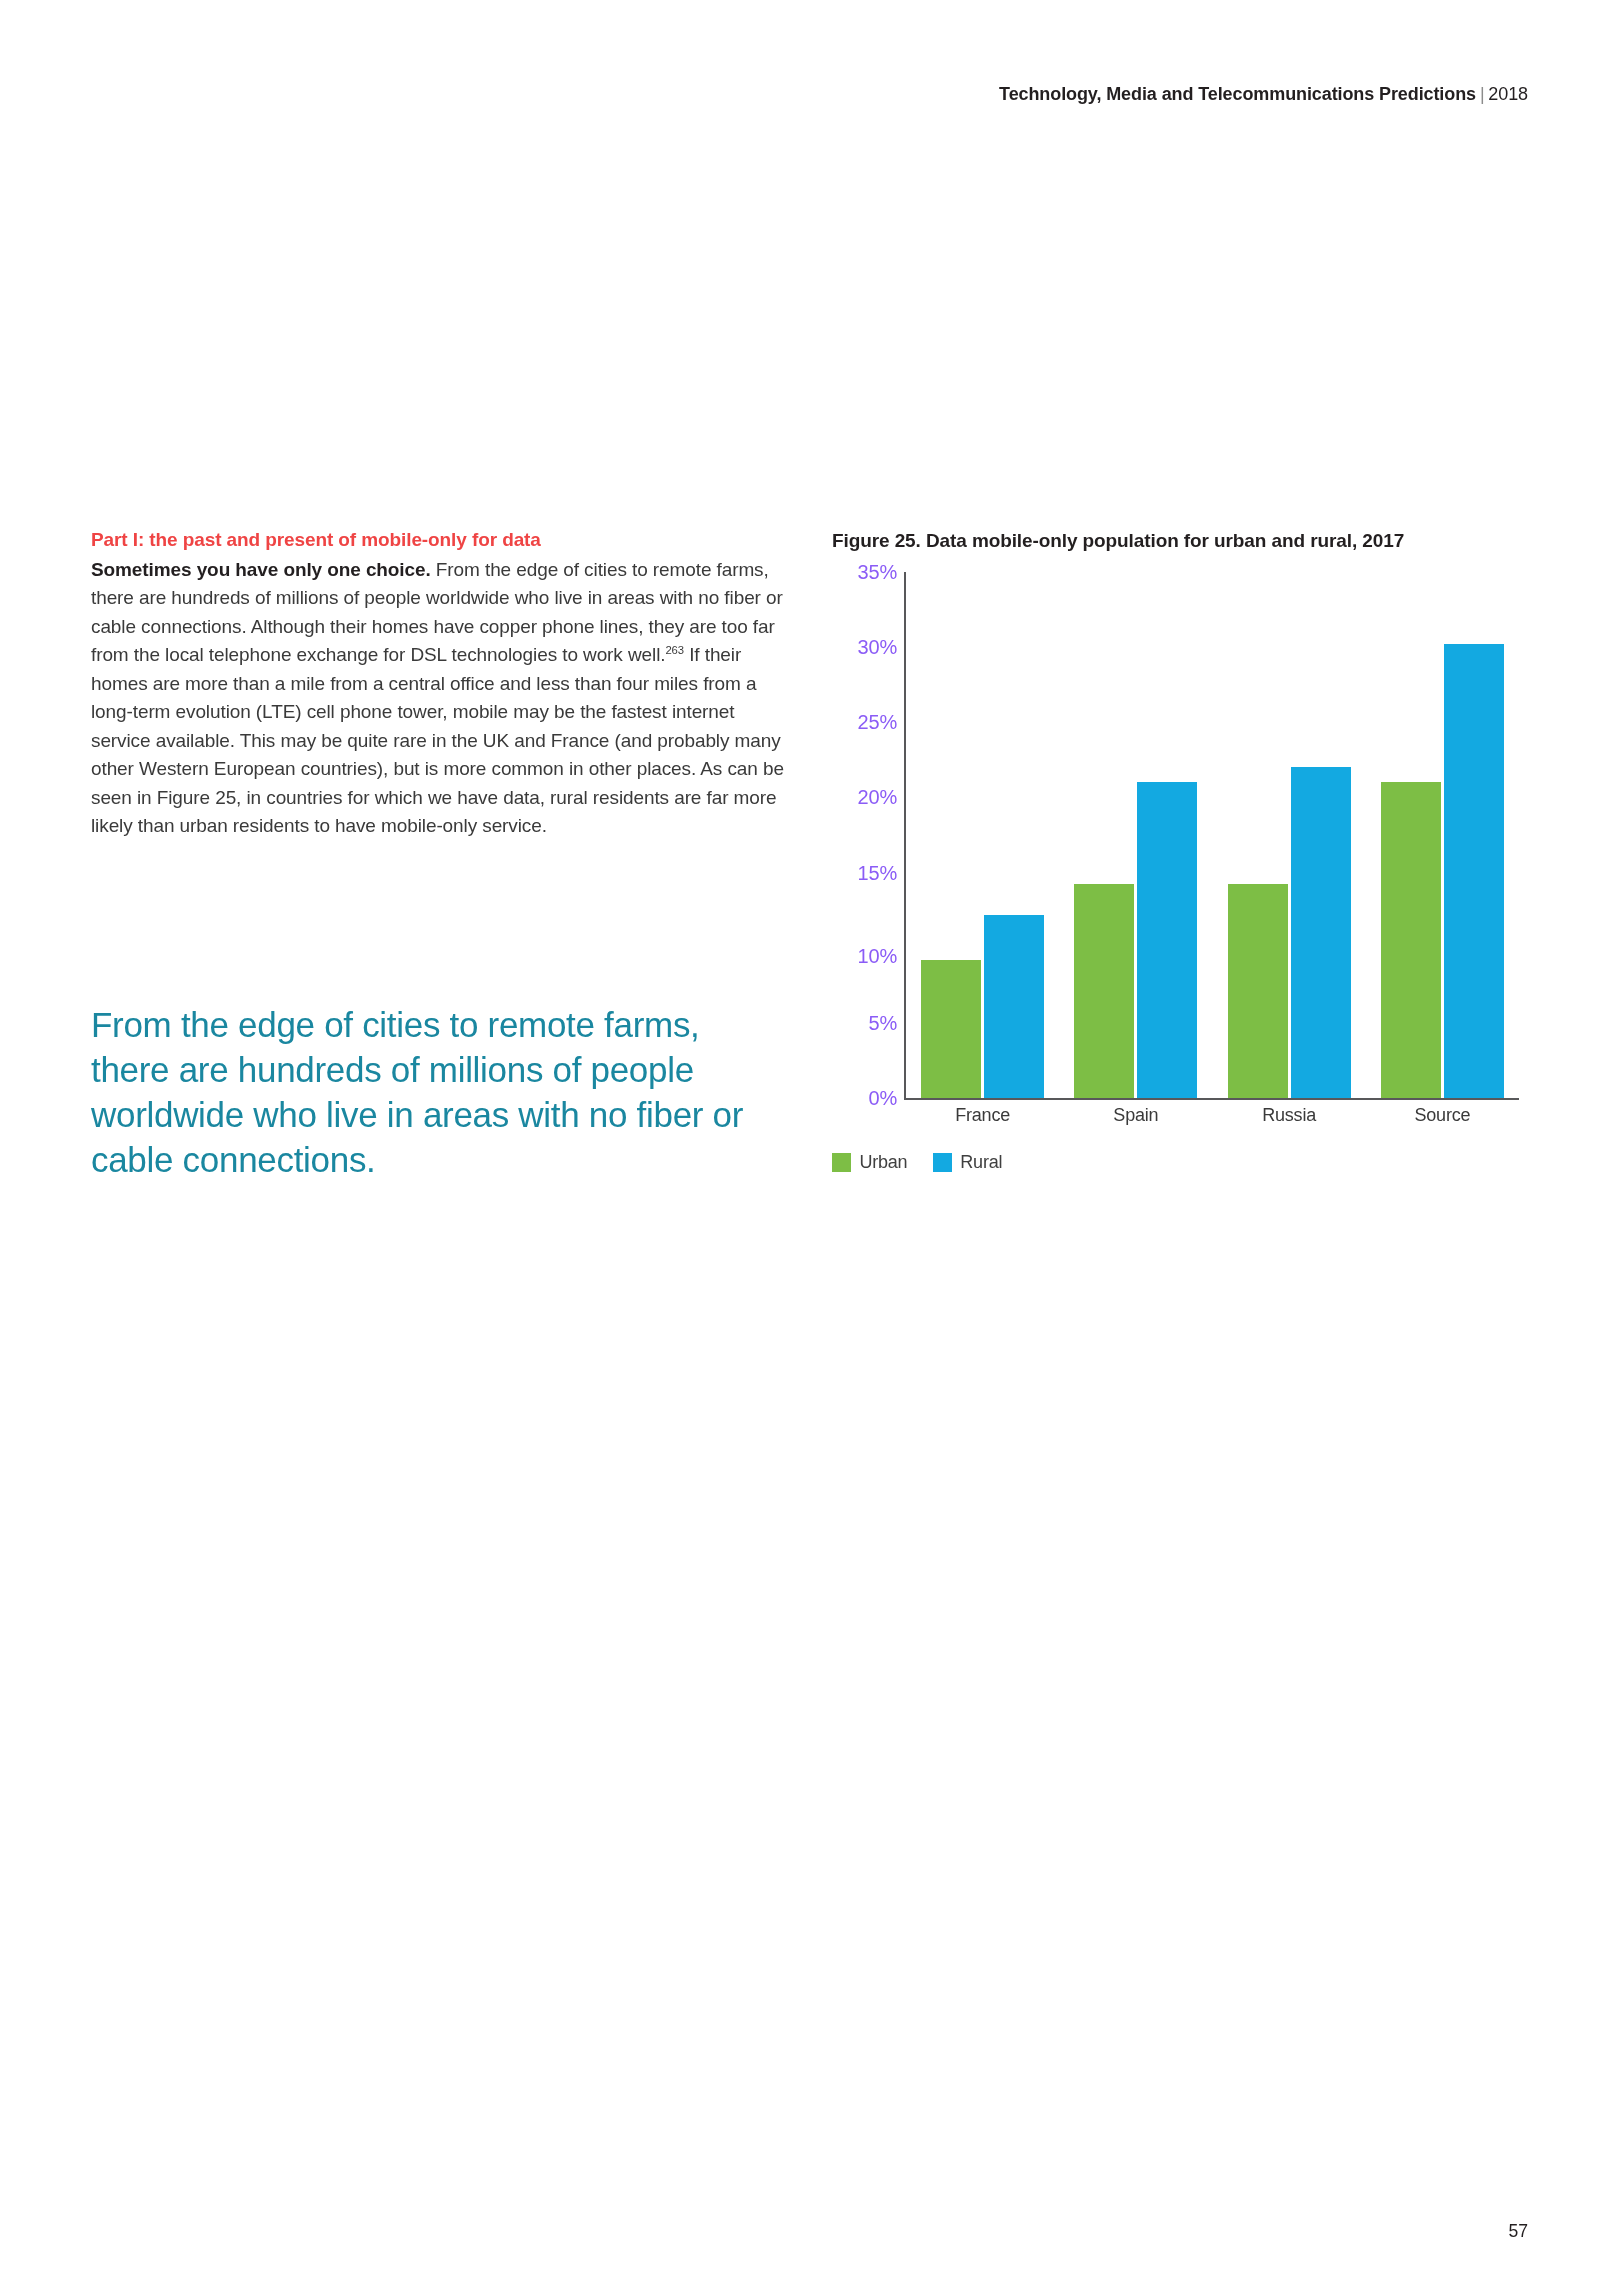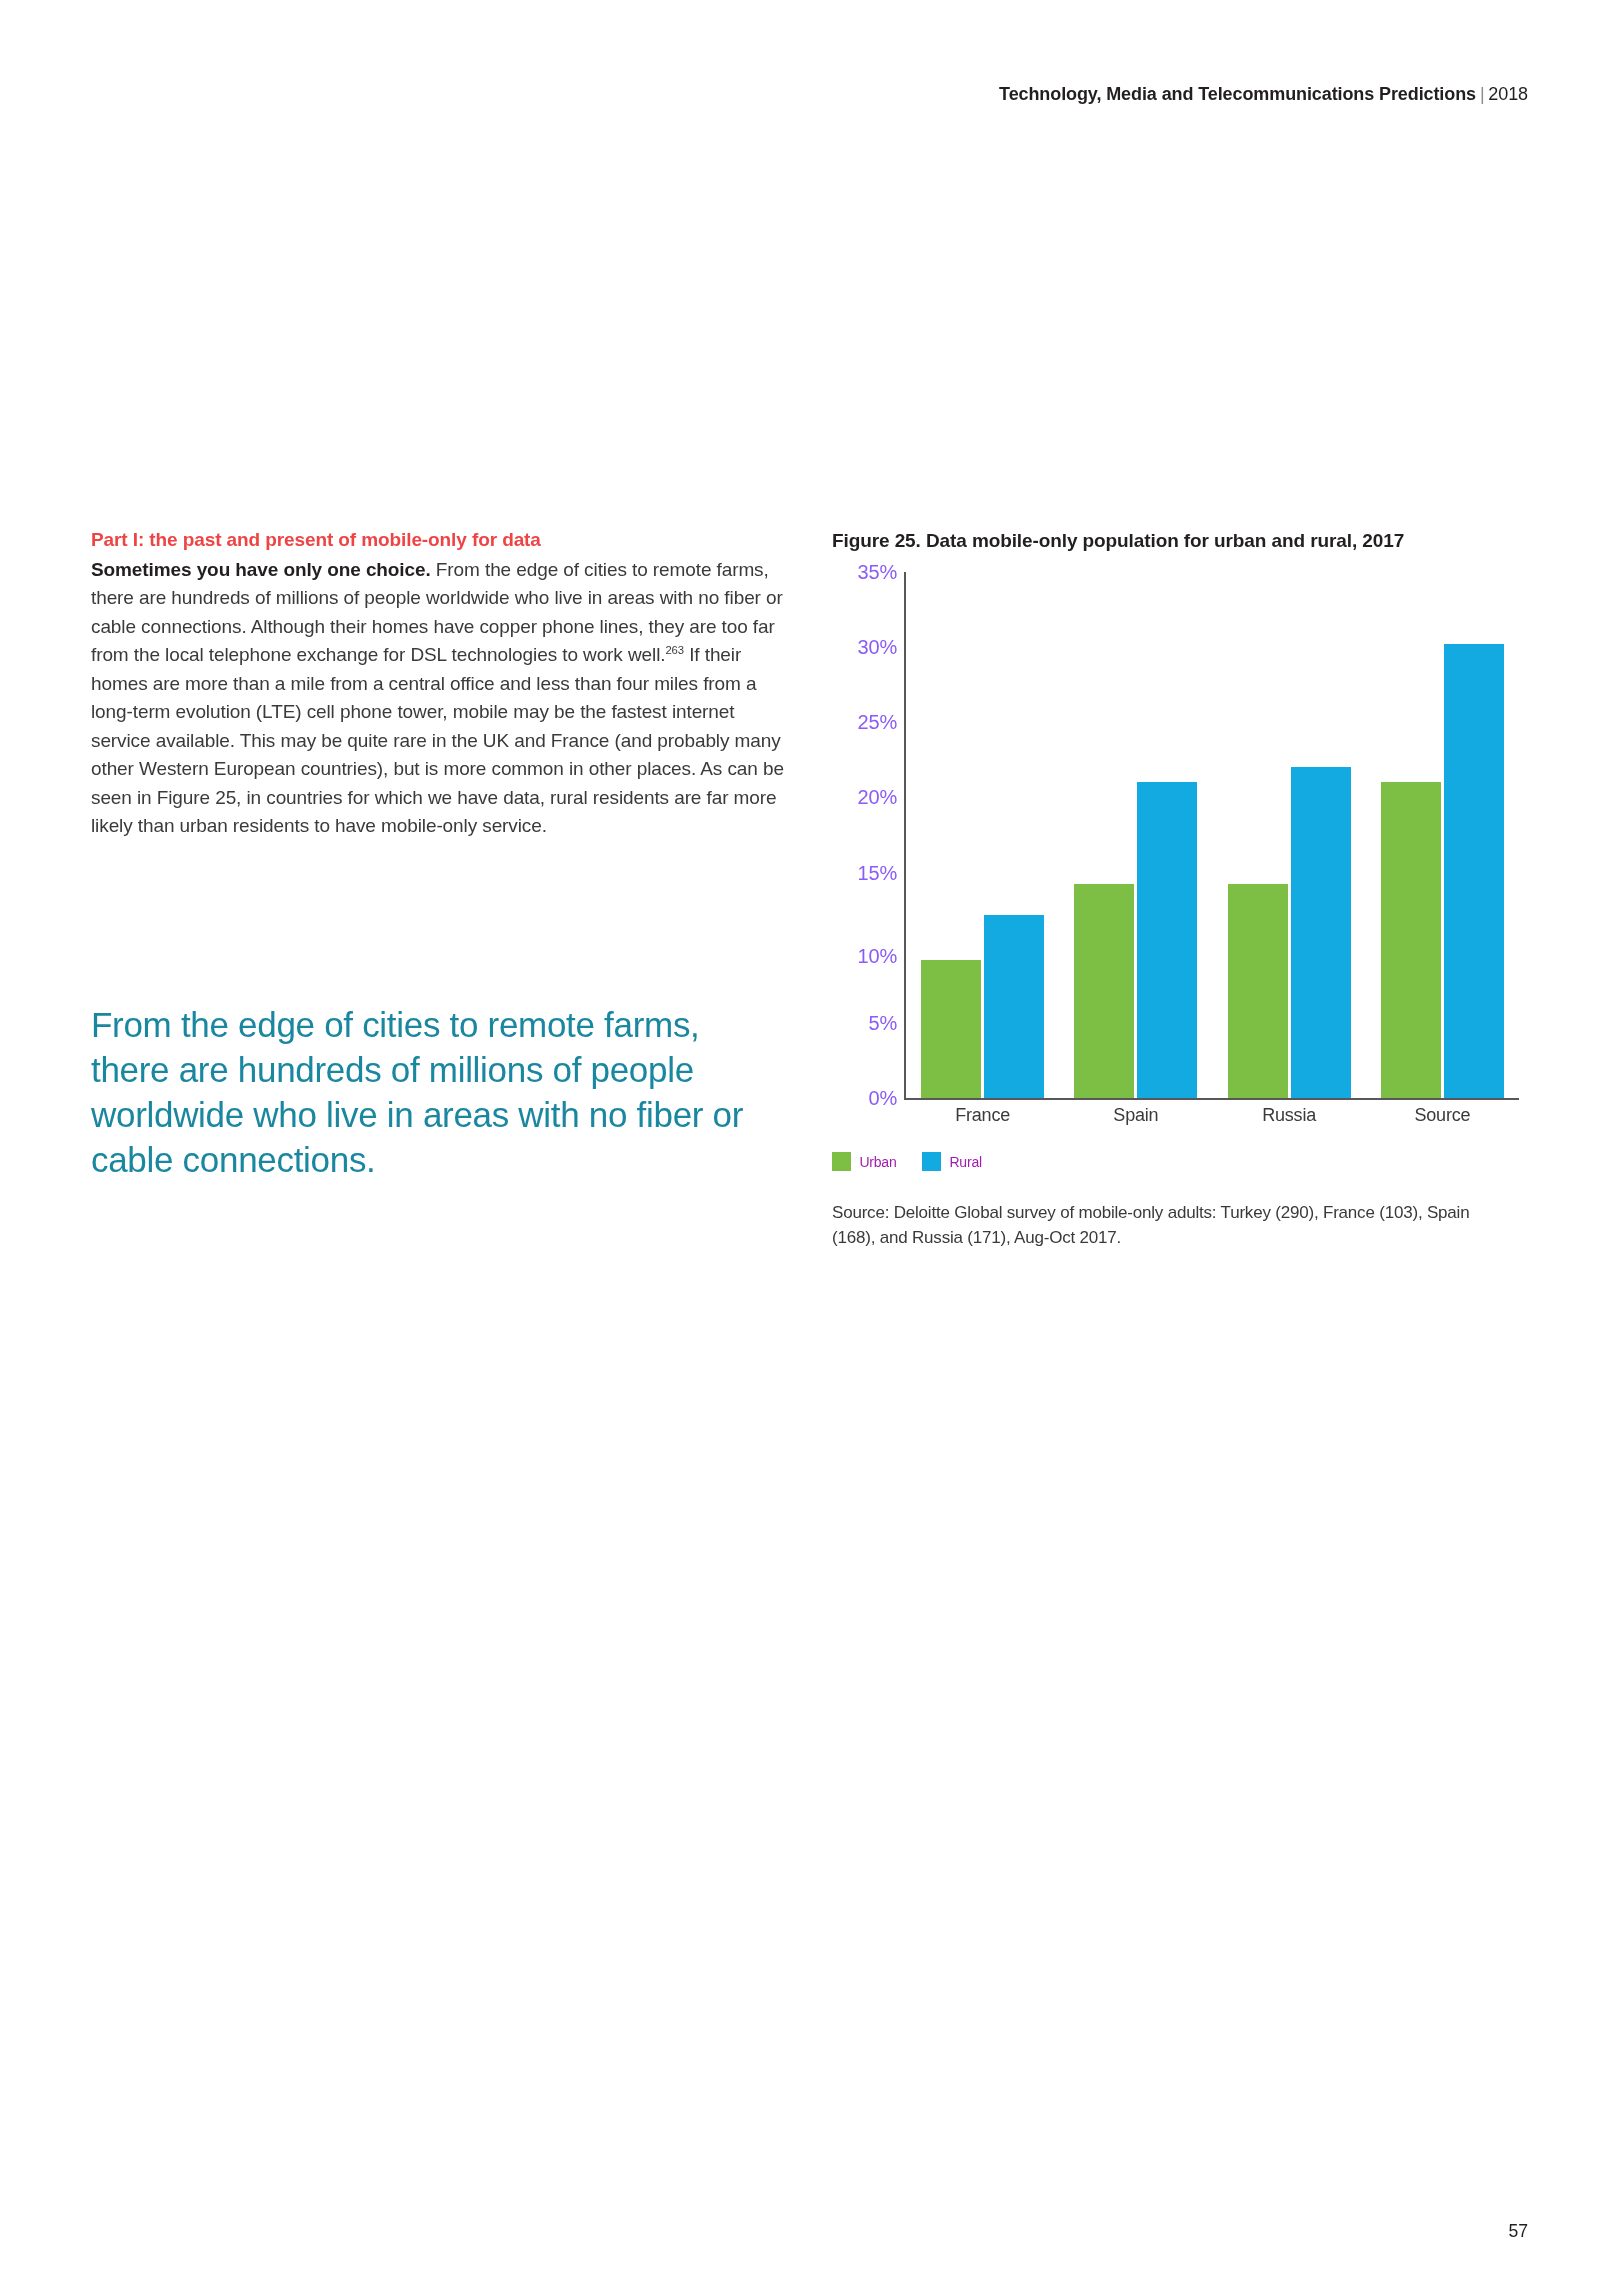--- a/index.html
+++ b/index.html
@@ -211,22 +211,22 @@
     gap: 8.8px;
   }
   .legend-swatch {
     width: 18.6px;
     height: 18.6px;
     display: block;
   }
   .legend-swatch.urban { background: #7dbe45; }
   .legend-swatch.rural { background: #13a9e1; }
   .legend-label {
-    font-size: 14px;
-    color: #a21caf;
+    font-size: 18px;
+    color: #404040;
     letter-spacing: -0.2px;
   }
 
   .source-note {
     position: absolute;
     left: 0px;
     top: 637px;
     width: 676px;
     font-size: 17px;
     line-height: 24.5px;
@@ -307,20 +307,19 @@
           <div class="legend-item">
             <span class="legend-swatch urban" style="background: rgb(125, 190, 69);"></span>
             <span class="legend-label">Urban</span>
           </div>
           <div class="legend-item">
             <span class="legend-swatch rural" style="background: rgb(19, 169, 225);"></span>
             <span class="legend-label">Rural</span>
           </div>
         </div>
 
-      <div class="source-note">Source: Deloitte Global survey of mobile-only adults: Turkey (290), France (103), Spain (168), and Russia (171), Aug-Oct 2017.</div>
     </div>
   </div>
 
   <div class="page-number">57</div>
 
 </div>
 
 
 </body></html>

